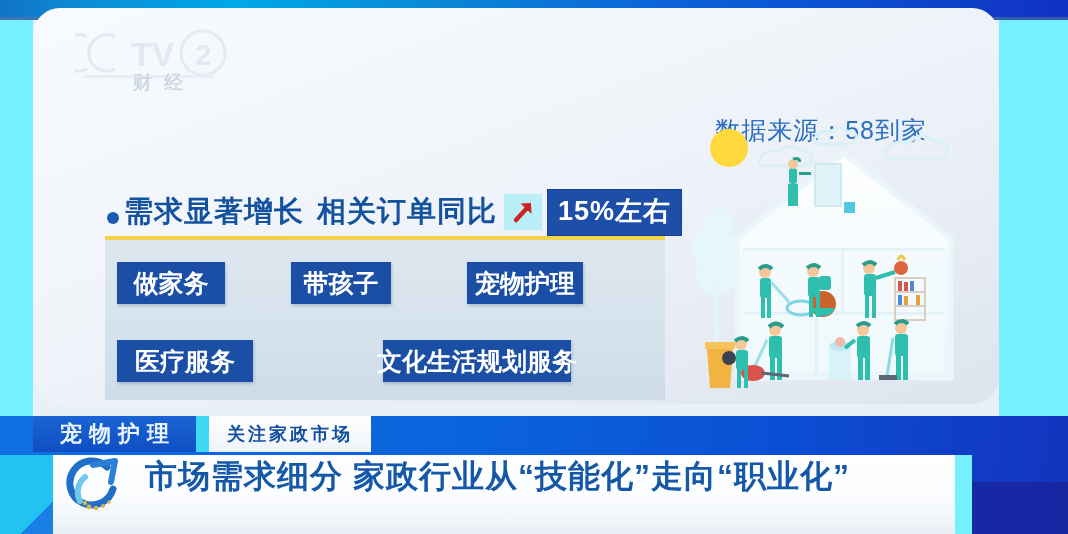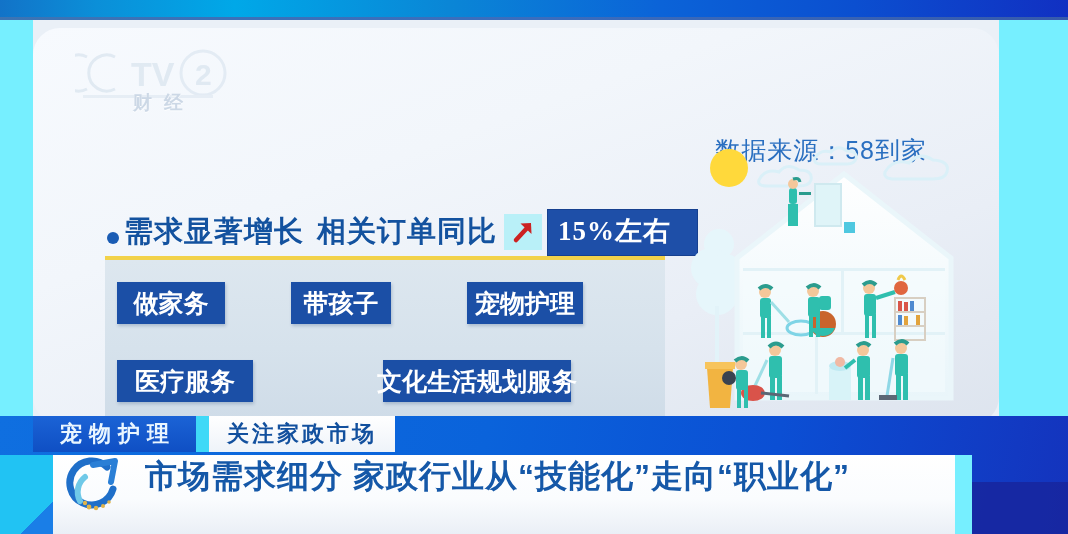--- a/index.html
+++ b/index.html
@@ -19,21 +19,21 @@
     position:absolute;left:0;top:17px;width:1068px;height:3px;
     background:linear-gradient(90deg,#1d5ea8,#1b56b4,#17409f);opacity:.85;
   }
 
   
   .band-left{position:absolute;left:0;top:20px;width:33px;height:396px;background:#76efff;}
   .band-right{position:absolute;right:0;top:20px;width:69px;height:396px;background:#76efff;}
 
   
   .content{
-    position:absolute;left:33px;top:28px;width:966px;height:396px;
+    position:absolute;left:33px;top:8px;width:966px;height:396px;
     background:linear-gradient(160deg,#f7fafe 0%,#f2f6fb 35%,#e9eef6 70%,#dde4ee 100%);
     overflow:hidden;
     border-radius:27px;
   }
 
   
   .cctv-logo{position:absolute;left:42px;top:15px;width:160px;height:82px;opacity:.62;}
   .cctv-sub{
     position:absolute;left:76px;top:62px;width:110px;text-align:center;
     font-size:19px;letter-spacing:12px;color:#ccd8e6;font-weight:700;
@@ -60,21 +60,21 @@
     text-shadow:0 1px 1px rgba(255,255,255,.6);
   }
   .banner-gap{width:13px;}
   .arrow-box{
     width:38px;height:36px;background:#b9f0f8;display:flex;align-items:center;justify-content:center;
     margin:0 5px 0 7px;
   }
   .arrow-box svg{display:block;}
   .pct-box{
     background:#1e4fa8;color:#fff;font-size:27px;font-weight:700;letter-spacing:1px;
-    padding:3px 26px 6px 10px;white-space:nowrap;border:1px solid #16408f;font-family:Liberation Serif, serif;
+    padding:3px 10px 6px 10px;white-space:nowrap;border:1px solid #16408f;
   }
 
   
   .tag-panel{
     position:absolute;left:72px;top:228px;width:560px;height:160px;
     background:linear-gradient(180deg,#dde7ef 0%,#d6e2ec 55%,#cfdce8 100%);
     border-top:4px solid #f2d24a;
   }
   .tag{
     position:absolute;background:#1b4fa6;color:#fff;font-weight:700;
@@ -100,21 +100,21 @@
   }
   .prog-row{position:absolute;left:33px;top:416px;display:flex;height:36px;}
   .prog-blue{
     background:linear-gradient(180deg,#1b63d6,#0f4fc4);
     color:#eaf6ff;font-size:22px;font-weight:700;letter-spacing:7px;
     display:flex;align-items:center;padding:0 20px 0 27px;white-space:nowrap;
   }
   .prog-cyan{width:13px;background:#3fd9f7;}
   .prog-white{
     background:linear-gradient(180deg,#ffffff,#eef3f9);
-    color:#12509e;font-size:22px;font-weight:700;letter-spacing:3px;
+    color:#12509e;font-size:18px;font-weight:700;letter-spacing:3px;
     display:flex;align-items:center;padding:0 18px;white-space:nowrap;
   }
 
   .ticker{
     position:absolute;left:53px;top:455px;width:902px;height:79px;
     background:linear-gradient(180deg,#ffffff 0%,#fafcfe 55%,#eaeff6 100%);
     display:flex;align-items:flex-start;
   }
   .ticker-logo{width:66px;height:62px;margin-left:10px;flex:0 0 auto;}
   .ticker-text{

